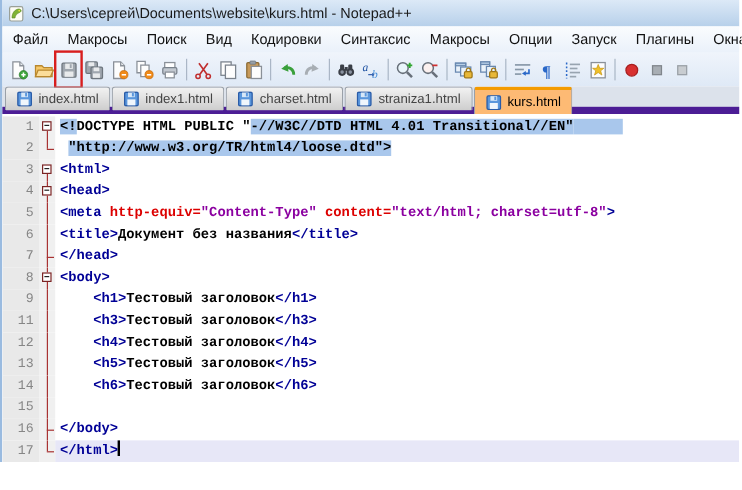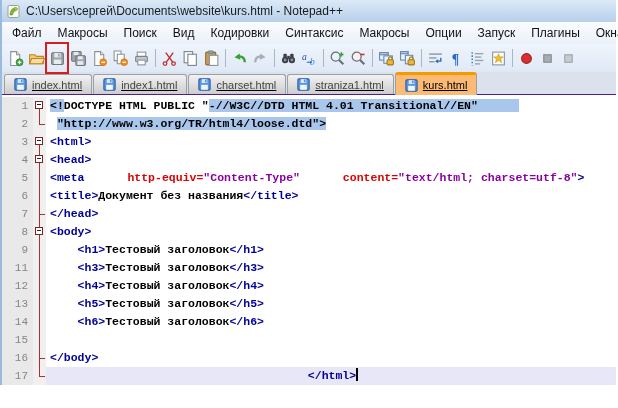--- a/index.html
+++ b/index.html
@@ -2,32 +2,32 @@
 <html style="--tag: #000096; --attr: #DC0000; --value: #8B00A0; --text: #000000; --docbg: #A9C7EC; --curline: #E7E7F7; --lnum: #868686; --foldc: #A83232; --accent: #F49B00; --hl: #D81E1E;"><head>
 <meta charset="utf-8">
 <style>
   html,body{margin:0;padding:0;}
   body{width:618px;height:408px;overflow:hidden;font-family:"Liberation Sans",sans-serif;background:#fff;}
   #window{width:616px;height:385px;border-left:2px solid #9ABBE0;box-sizing:border-box;display:flex;flex-direction:column;}
   
   #titlebar{height:22px;flex:none;display:flex;align-items:center;gap:5px;padding-left:4px;
     background:linear-gradient(#DCE9F7,#B7D0EA);font-size:12px;color:#1a1a1a;white-space:nowrap;}
   
-  #menubar{height:22px;flex:none;display:flex;align-items:center;padding-left:2px;
-    background:linear-gradient(#FAFCFE,#EAF1FA);font-size:12px;color:#111;}
+  #menubar{height:22px;flex:none;display:flex;align-items:center;padding-left:15px;
+    background:linear-gradient(#FAFCFE,#EAF1FA);font-size:12px;color:#111;justify-content:center;}
   .menu-item{padding:3px 8px;cursor:default;}
   
   #toolbar{height:28px;flex:none;display:flex;align-items:center;padding-left:3px;
     background:linear-gradient(#EFF4FB,#DFE9F6);}
   .tb-btn{width:21px;height:24px;flex:none;display:flex;align-items:center;justify-content:center;position:relative;}
   .tb-btn.hl::after{content:'';position:absolute;left:-2px;right:-1px;top:-4px;bottom:-4px;border:2px solid var(--hl,#D81E1E);}
   .tb-sep{width:1px;height:18px;background:#AAB6C6;margin:0 3px;flex:none;}
   
-  #tabbar{height:23px;flex:none;display:flex;align-items:flex-end;padding-left:2px;gap:1px;
-    background:#DCE2EB;border-bottom:1px solid #4c1d95;box-sizing:border-box;text-decoration:underline;}
+  #tabbar{height:23px;flex:none;display:flex;align-items:flex-start;padding-left:2px;gap:1px;
+    background:#DCE2EB;border-bottom:6px solid #4c1d95;box-sizing:border-box;}
   .tab{height:20px;display:flex;align-items:center;gap:5px;padding:0 9px;flex:none;
     background:linear-gradient(#F2F2F2,#CDCDCD);border:1px solid #9AA0A8;border-bottom:none;
     border-radius:3px 3px 0 0;font-size:11px;color:#444;position:relative;box-sizing:border-box;}
   .tab.active{background:#fdba74;color:#000;height:23px;border-top:3px solid var(--accent,#F49B00);
     margin-bottom:-1px;z-index:2;}
   .tab-label{white-space:nowrap;}
   
   #editor{flex:1;background:#fff;overflow:hidden;}
   #lines{padding-top:2px;}
   .line{display:flex;height:18px;}
@@ -35,23 +35,23 @@
     color:var(--lnum,#868686);font:11px "Liberation Mono",monospace;line-height:18px;}
   .fold{width:13px;flex:none;position:relative;background:#F0F0F0;}
   .fold i{position:absolute;background:var(--foldc,#A83232);}
   .fold i.v{left:6px;width:1px;}
   .fold i.h{top:9px;left:6px;width:6px;height:1px;}
   .fold b.bx{position:absolute;left:2px;top:4px;width:8px;height:8px;background:#fff;
     border:1px solid #7A2424;box-sizing:border-box;}
   .fold b.bx::before{content:'';position:absolute;left:1px;right:1px;top:2px;height:1px;background:#222;}
   .code{flex:1;white-space:pre;font-family:"Liberation Mono","DejaVu Sans Mono",monospace;
     font-size:11.5px;font-weight:bold;line-height:18px;height:18px;padding-left:4px;}
-  .code.current{background:var(--curline,#E7E7F7);text-align:center;}
+  .code.current{background:var(--curline,#E7E7F7);}
   .sg-t{color:var(--tag,#000096);}
-  .sg-a{color:var(--attr,#DC0000);margin-left:36px;}
+  .sg-a{color:var(--attr,#DC0000);}
   .sg-v{color:var(--value,#8B00A0);}
   .sg-k{color:var(--text,#000);}
   .sg-sb{color:#000;background:var(--docbg,#A9C7EC);}
   .sg-sw{color:#000;}
   .caret{display:inline-block;width:2px;height:13px;background:#000;vertical-align:-2px;}
   svg{display:block;}
 </style>
 </head>
 <body>
 

